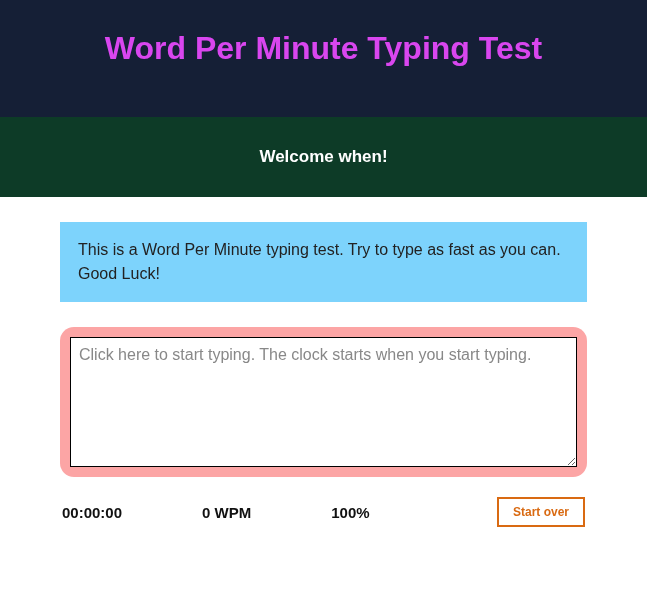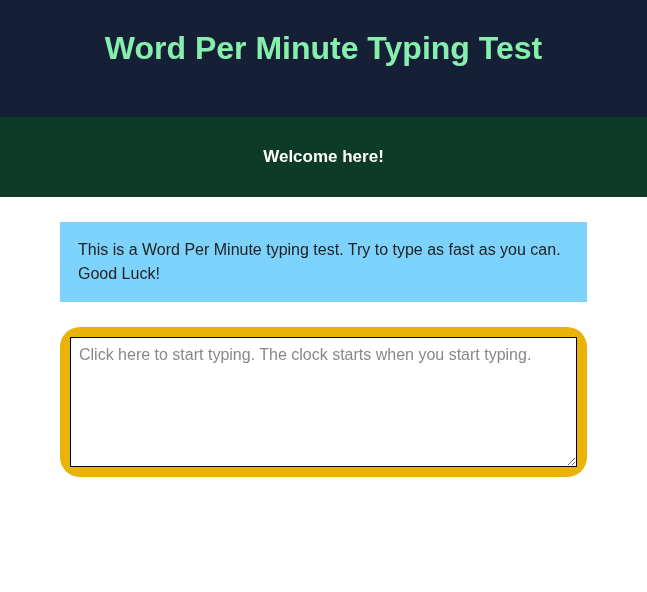--- a/index.html
+++ b/index.html
@@ -7,21 +7,21 @@
       padding: 0;
       box-sizing: border-box;
     }
     body {
       font-family: 'Segoe UI', Tahoma, Geneva, Verdana, sans-serif;
       background: #fff;
       width: 647px;
     }
     .header {
       background: #151f36;
-      color: #86efac;
+      color: #d946ef;
       text-align: center;
       padding: 30px 20px 50px 20px;
     }
     .header h1 {
       font-size: 32px;
       font-weight: 700;
     }
     .welcome-bar {
       background: #0d3b27;
       color: #fff;
@@ -35,22 +35,22 @@
     }
     .instructions {
       background: #7dd3fc;
       padding: 16px 18px;
       font-size: 16px;
       line-height: 1.5;
       color: #222;
       margin-bottom: 25px;
     }
     .typing-wrapper {
-      background: #eab308;
-      border-radius: 20px;
+      background: #fca5a5;
+      border-radius: 14px;
       padding: 10px;
       margin-bottom: 20px;
     }
     .typing-area {
       width: 100%;
       height: 130px;
       border: 1px solid #000;
       font-family: inherit;
       font-size: 16px;
       padding: 6px 8px;
@@ -88,25 +88,33 @@
     }
   </style>
 </head>
 <body>
 
 <div class="header">
   <h1>Word Per Minute Typing Test</h1>
 </div>
 
 <div class="welcome-bar">
-  <span>Welcome here!</span>
+  <span>Welcome when!</span>
 </div>
 
 <div class="content">
   <div class="instructions">
     <span>This is a Word Per Minute typing test. Try to type as fast as you can. Good Luck!</span>
   </div>
 
   <div class="typing-wrapper">
     <textarea class="typing-area" placeholder="Click here to start typing. The clock starts when you start typing." style=""></textarea>
   </div>
 
+  <div class="stats-row">
+    <div class="stat-group">
+      <span>00:00:00</span>
+      <span>0 WPM</span>
+      <span>100%</span>
+    </div>
+    <button class="start-over">Start over</button>
+  </div>
 </div>
 
 </body></html>

